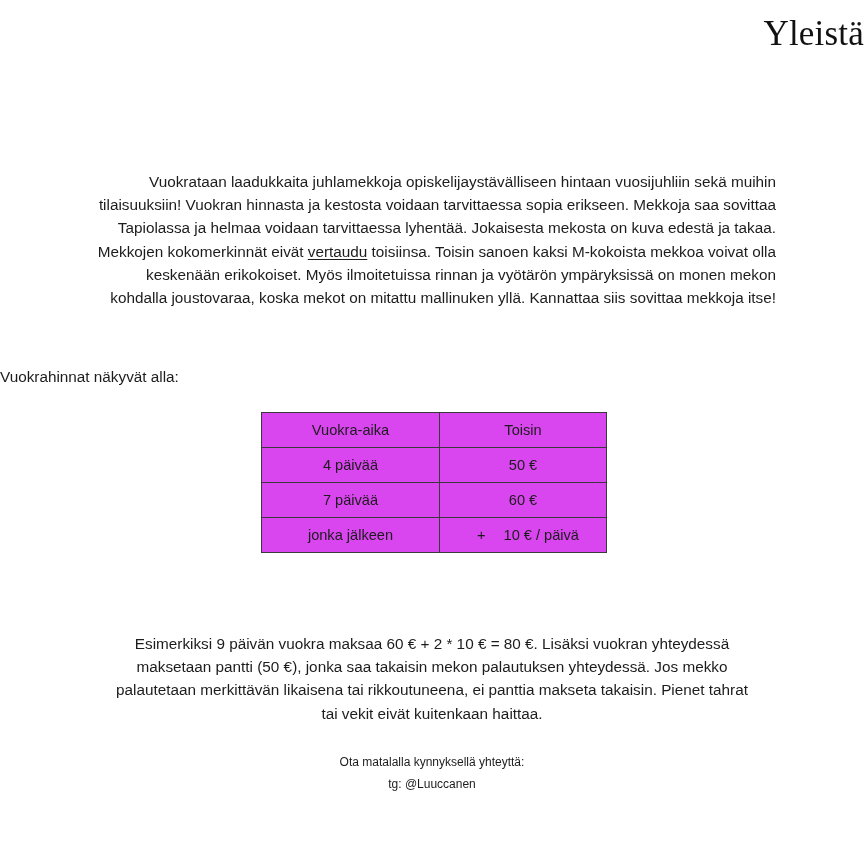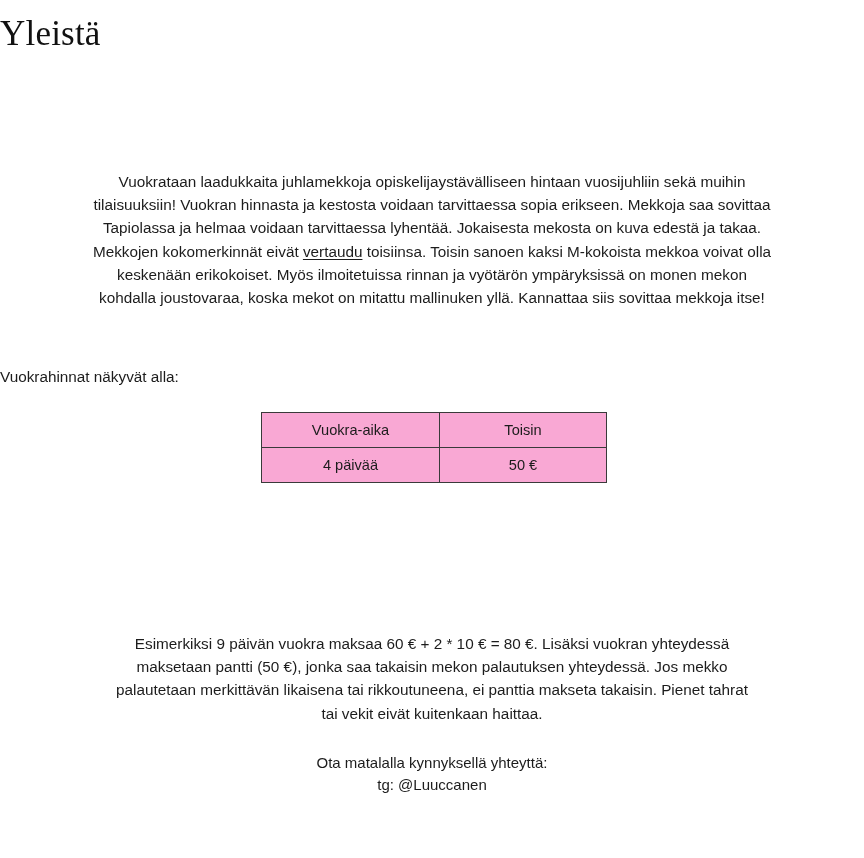--- a/index.html
+++ b/index.html
@@ -22,21 +22,21 @@
     height: 858px;
     box-sizing: border-box;
   }
 
   
   .doc-title {
     position: absolute;
     left: 0;
     top: 12px;
     width: 864px;
-    text-align: left;
+    text-align: right;
     font-family: "Liberation Serif", serif;
     font-size: 35px;
     font-weight: 400;
     line-height: 44px;
     letter-spacing: 0.2px;
     color: #111111;
   }
 
   
   .para {
@@ -44,20 +44,21 @@
     text-align: center;
     font-size: 15.3px;
     line-height: 23.2px;
     color: #1c1c1c;
   }
 
   .para-intro {
     left: 88px;
     top: 170px;
     width: 688px;
+    text-align: right;
   }
 
   .para-example {
     left: 108px;
     top: 632px;
     width: 648px;
   }
 
   .u {
     text-decoration: underline;
@@ -80,21 +81,21 @@
   
   .price-table-wrap {
     position: absolute;
     left: 261px;
     top: 412px;
   }
   table.price-table {
     border-collapse: collapse;
     table-layout: fixed;
     width: 345px;
-    background: #f9a8d4;
+    background: #d946ef;
   }
   table.price-table col.c-period { width: 178px; }
   table.price-table col.c-price  { width: 167px; }
 
   table.price-table th,
   table.price-table td {
     border: 1px solid #3a3a3a;
     height: 35px;
     padding: 0 6px;
     font-size: 14.6px;
@@ -120,21 +121,21 @@
   .inc-plus { display: inline-block; }
   .inc-val  { display: inline-block; }
 
   
   .contact {
     position: absolute;
     left: 0;
     top: 752px;
     width: 864px;
     text-align: center;
-    font-size: 15px;
+    font-size: 12px;
     line-height: 21.5px;
     color: #1c1c1c;
   }
   .contact .line { display: block; }
 </style>
 </head>
 <body>
 
 <div class="page">
 
@@ -154,20 +155,33 @@
         <tr>
           <th>Vuokra-aika</th>
           <th>Toisin</th>
         </tr>
       </thead>
       <tbody>
         <tr>
           <td>4 päivää</td>
           <td>50 €</td>
         </tr>
+        <tr>
+          <td>7 päivää</td>
+          <td>60 €</td>
+        </tr>
+        <tr>
+          <td>jonka jälkeen</td>
+          <td class="price-inc">
+            <div class="inc-row">
+              <span class="inc-plus">+</span>
+              <span class="inc-val">10 € / päivä</span>
+            </div>
+          </td>
+        </tr>
       </tbody>
     </table>
   </div>
 
   <div class="para para-example">Esimerkiksi 9 päivän vuokra maksaa 60 € + 2 * 10 € = 80 €. Lisäksi vuokran yhteydessä maksetaan pantti (50 €), jonka saa takaisin mekon palautuksen yhteydessä. Jos mekko palautetaan merkittävän likaisena tai rikkoutuneena, ei panttia makseta takaisin. Pienet tahrat tai vekit eivät kuitenkaan haittaa.</div>
 
   <div class="contact">
     <span class="line">Ota matalalla kynnyksellä yhteyttä:</span>
     <span class="line">tg: @Luuccanen</span>
   </div>

